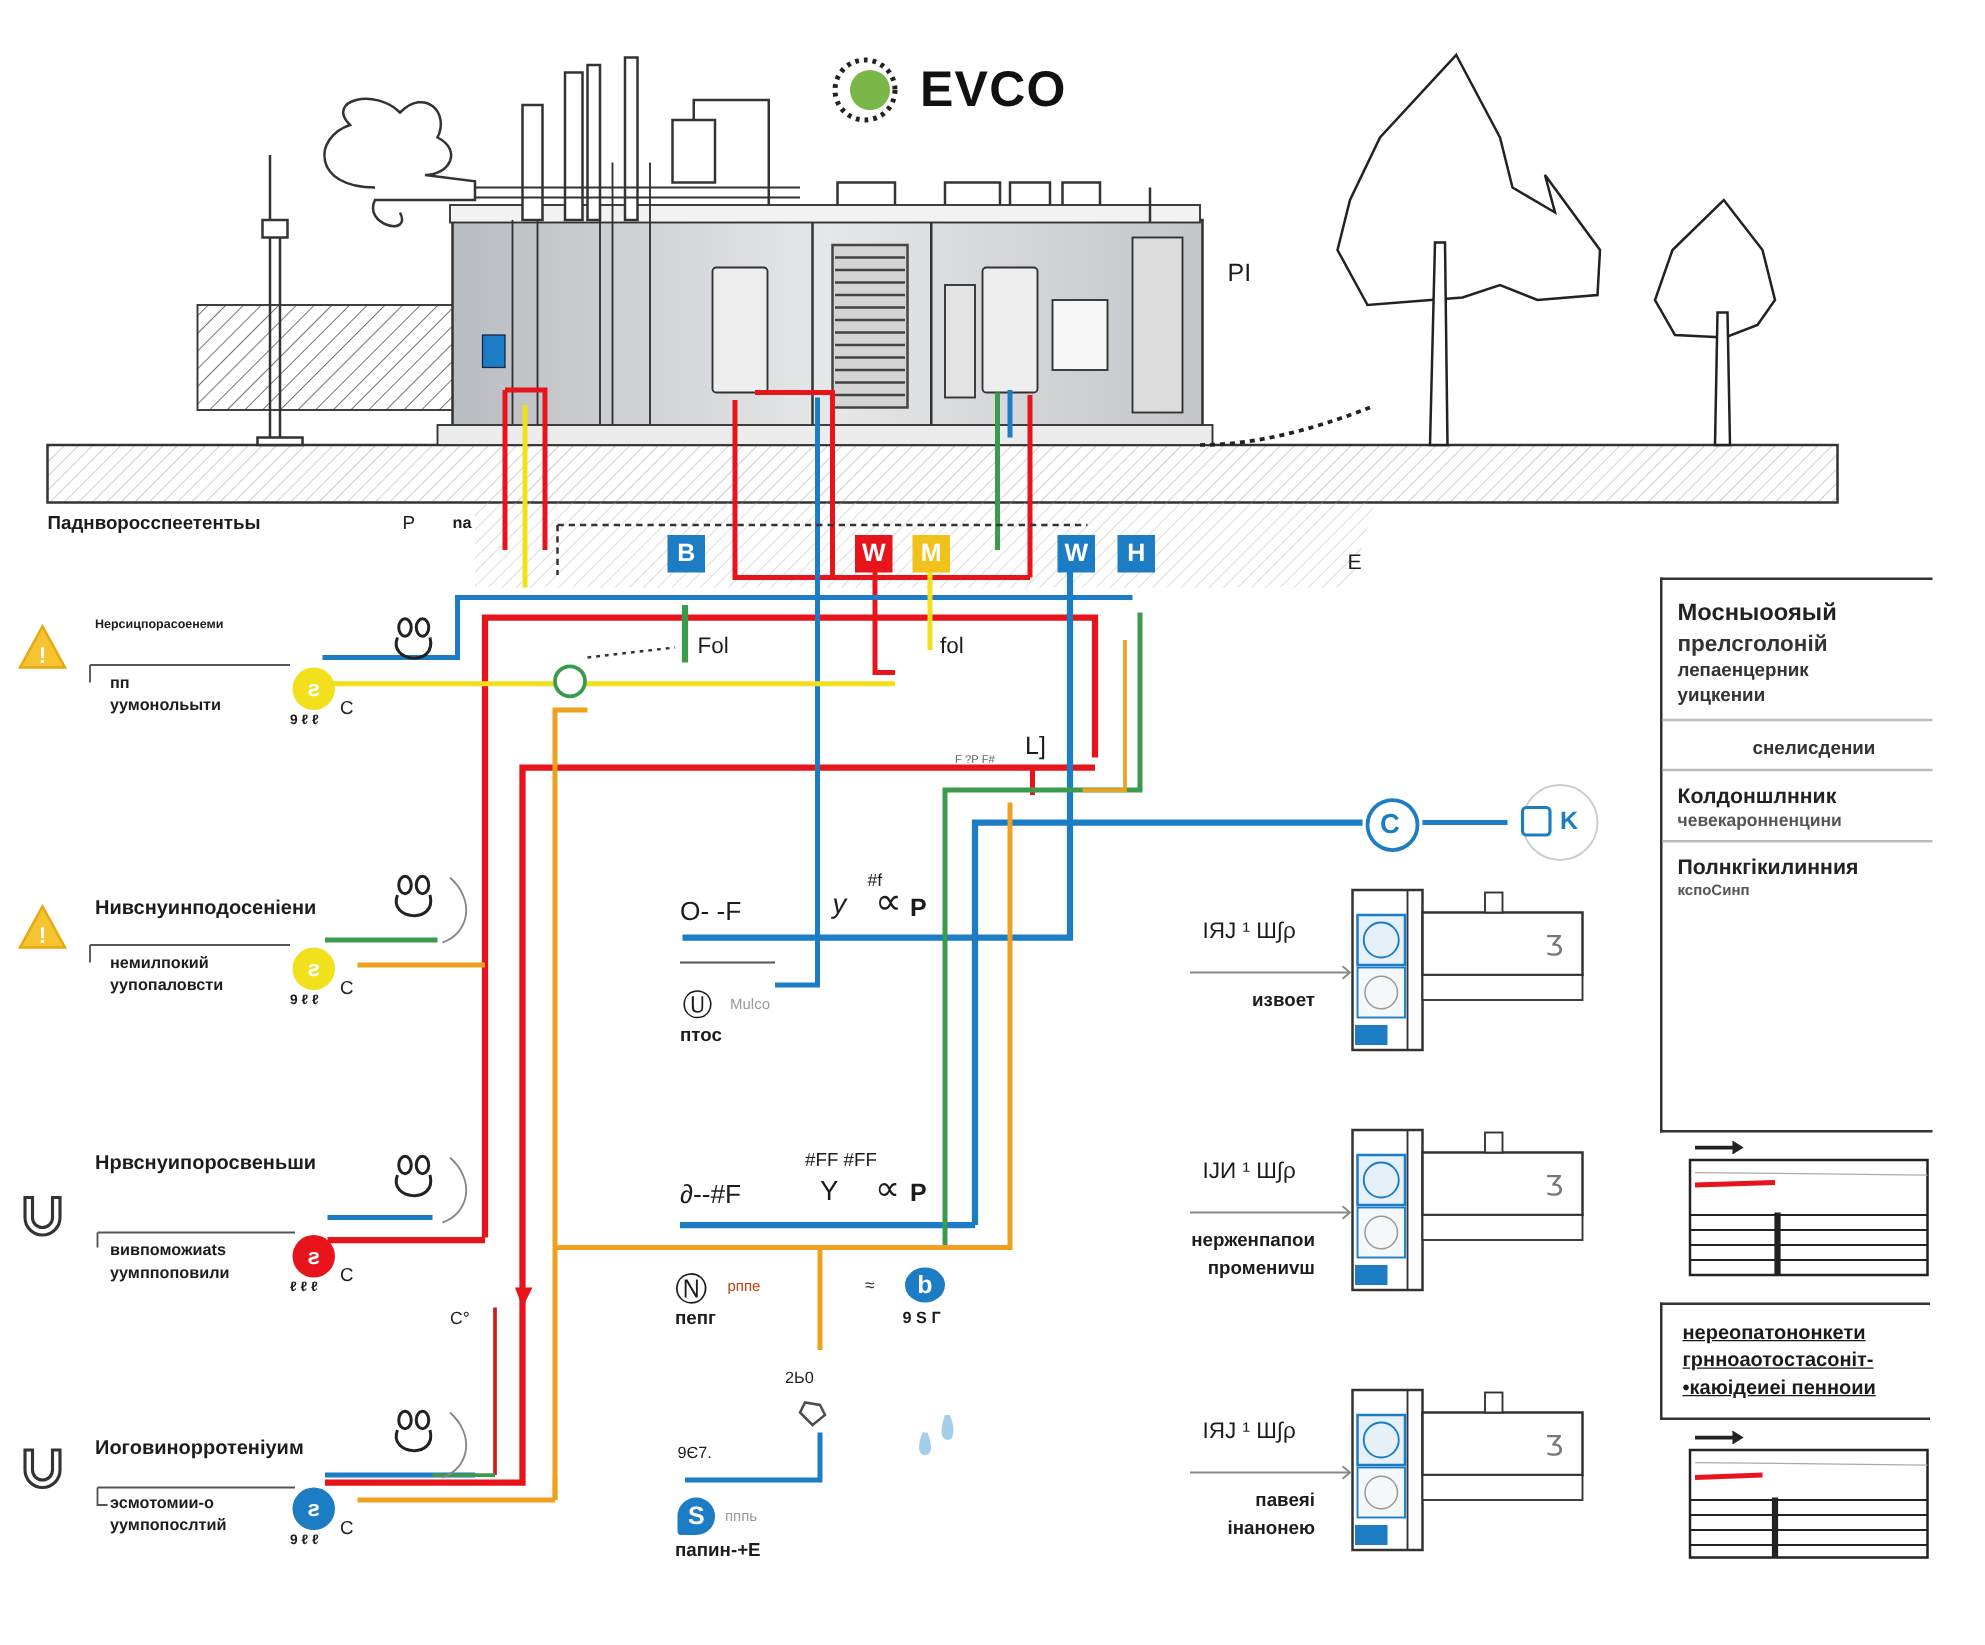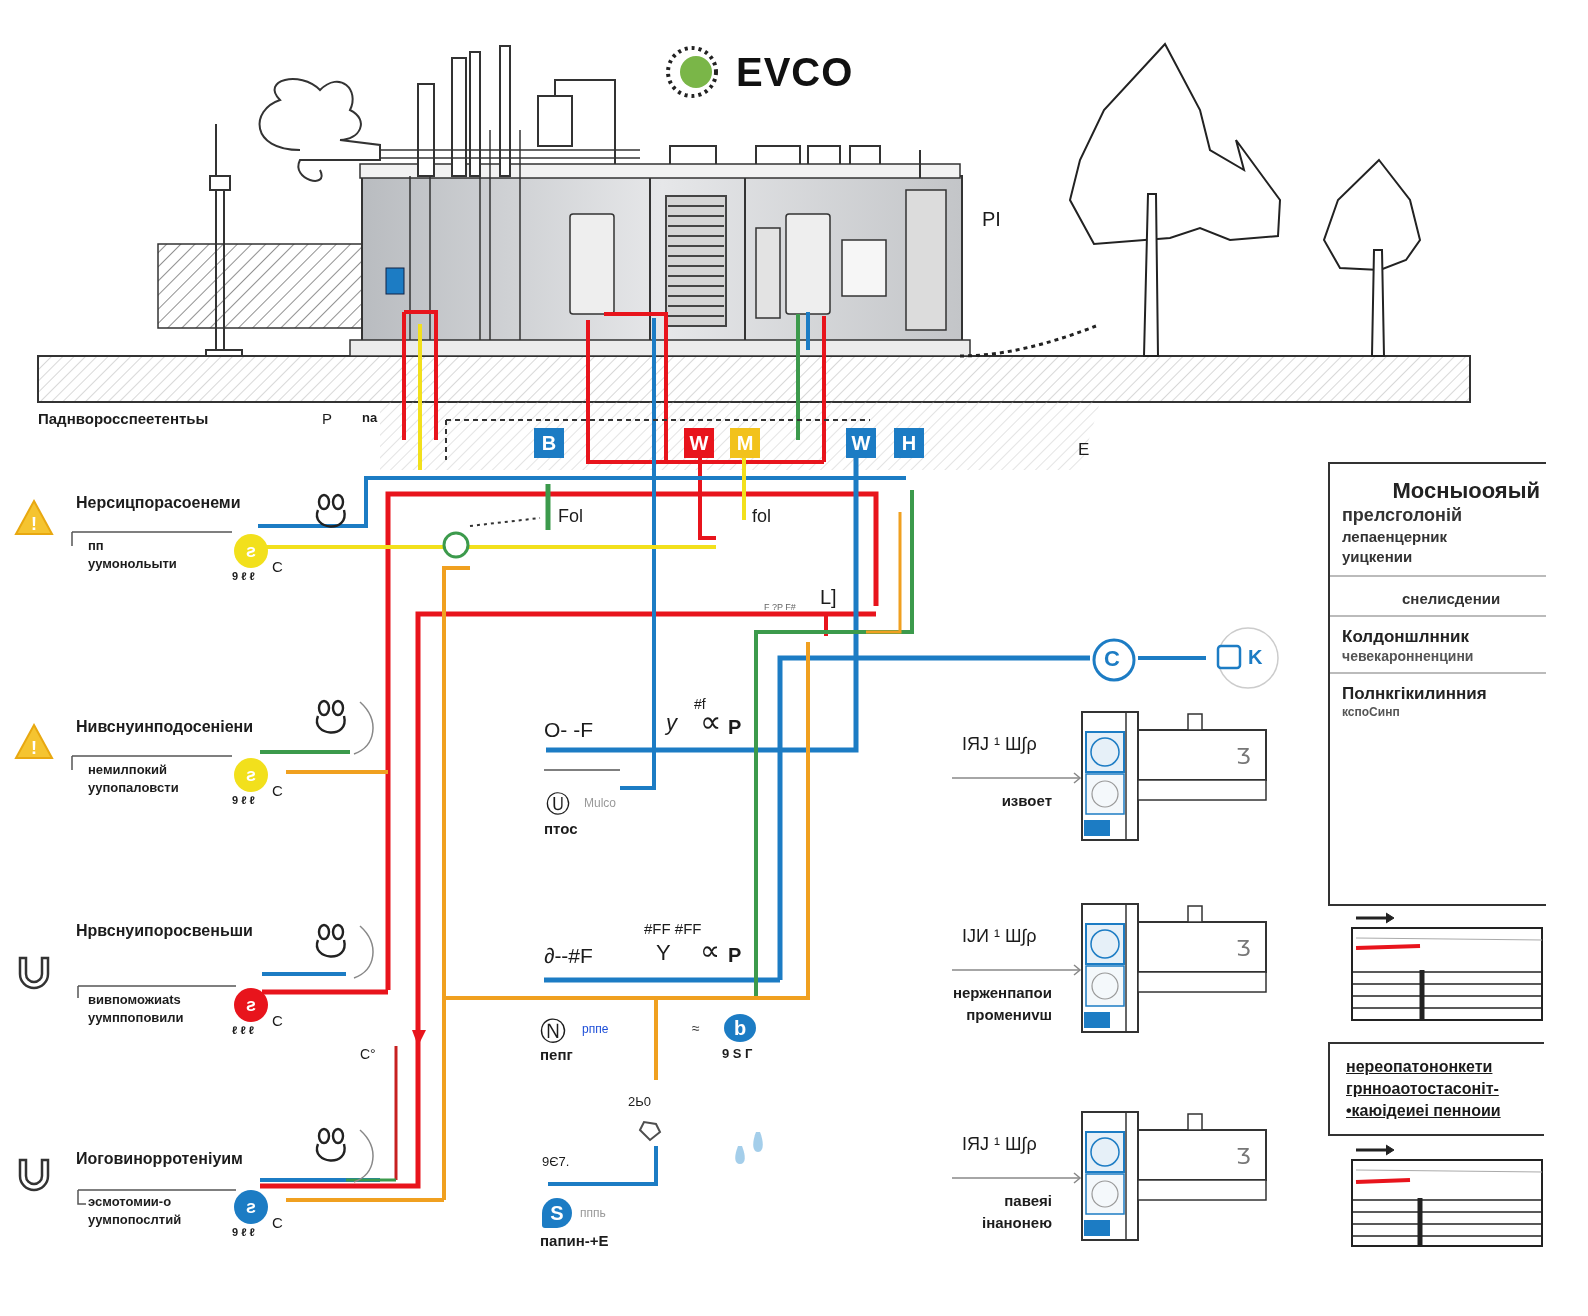--- a/index.html
+++ b/index.html
@@ -2,21 +2,21 @@
 <html><head>
 <meta charset="utf-8">
 <style>
   html,body{margin:0;padding:0;background:#ffffff;}
   body{width:1588px;height:1316px;position:relative;overflow:hidden;font-family:"Liberation Sans","DejaVu Sans",sans-serif;color:#1a1a1a;}
   #stage{position:absolute;left:0;top:0;width:1588px;height:1316px;}
   .t{position:absolute;white-space:nowrap;font-weight:700;color:#1c1c1c;}
   .lbl-sm{font-size:14px;line-height:17px;}
   .legend{position:absolute;left:1328px;top:462px;width:216px;height:440px;border:2px solid #333;border-right:none;background:#fff;}
   .legend .row{border-bottom:2px solid #bbb;padding:8px 6px 8px 12px;}
-  .legend .h1{font-size:22px;font-weight:700;line-height:25px;color:#222;text-align:right;}
+  .legend .h1{font-size:19px;font-weight:700;line-height:25px;color:#222;}
   .legend .h2{font-size:17px;font-weight:700;line-height:23px;color:#222;}
   .legend .s{font-size:15px;font-weight:700;line-height:20px;color:#333;}
   .legend .xs{font-size:12px;font-weight:700;color:#555;}
   .note-box{position:absolute;left:1328px;top:1042px;width:216px;height:94px;border:2px solid #333;border-right:none;padding:12px 0 0 16px;box-sizing:border-box;}
   .note-box div{font-size:16px;font-weight:700;line-height:22px;white-space:nowrap;text-decoration:underline;}
   .logo{position:absolute;left:664px;top:44px;display:flex;align-items:center;gap:16px;}
   .logo .txt{font-size:40px;font-weight:700;letter-spacing:1px;color:#111;}
   .badge{position:absolute;width:30px;height:30px;color:#fff;font-weight:700;font-size:20px;display:flex;align-items:center;justify-content:center;}
 </style>
 </head>
@@ -312,21 +312,21 @@
 <span class="t" style="left:558px;top:506px;font-size:18px;font-weight:400;">Fol</span>
 <span class="t" style="left:752px;top:506px;font-size:18px;font-weight:400;">fol</span>
 <span class="t" style="left:820px;top:586px;font-size:20px;font-weight:400;">L]</span>
 <span class="t" style="left:764px;top:602px;font-size:9px;font-weight:400;color:#666;">F ?P F#</span>
 
 <div id="consumers">
       <div style="position: absolute; left: 14px; top: 498px; width: 40px; height: 40px;"><svg width="40" height="40">
           <path d="M20 3 L38 36 L2 36 Z" fill="#f5c430" stroke="#e8a810" stroke-width="2"></path>
           <text x="20" y="32" font-size="18" text-anchor="middle" fill="#fff" font-family="Liberation Sans, sans-serif" font-weight="700">!</text>
         </svg></div>
-      <span class="t" style="left: 76px; top: 494px; font-size: 16px;">Нерсицпорасоенеми</span>
+      <span class="t" style="left: 76px; top: 494px; font-size: 10px;">Нерсицпорасоенеми</span>
       <span class="t" style="left: 88px; top: 538px; font-size: 13px;">пп</span>
       <span class="t" style="left: 88px; top: 556px; font-size: 13px;">уумонольыти</span>
       <div style="position: absolute; left: 234px; top: 534px; width: 34px; height: 34px; border-radius: 50%; background: rgb(242, 224, 28); color: rgb(255, 255, 255); font-weight: 700; font-size: 18px; text-align: center; line-height: 34px;">ƨ</div>
       <span class="t" style="left: 232px; top: 570px; font-size: 11px;">9 ℓ ℓ</span>
       <span class="t" style="left: 272px; top: 558px; font-size: 15px; font-weight: 400;">C</span>
       <div style="position: absolute; left: 14px; top: 722px; width: 40px; height: 40px;"><svg width="40" height="40">
           <path d="M20 3 L38 36 L2 36 Z" fill="#f5c430" stroke="#e8a810" stroke-width="2"></path>
           <text x="20" y="32" font-size="18" text-anchor="middle" fill="#fff" font-family="Liberation Sans, sans-serif" font-weight="700">!</text>
         </svg></div>
       <span class="t" style="left: 76px; top: 718px; font-size: 16px;">Нивснуинподосенiени</span>
@@ -363,21 +363,21 @@
 <span class="t" style="left:546px;top:788px;font-size:24px;font-weight:400;">Ⓤ</span>
 <span class="t" style="left:584px;top:796px;font-size:12px;font-weight:400;color:#999;">Mulco</span>
 <span class="t" style="left:544px;top:820px;font-size:15px;">птос</span>
 
 <span class="t" style="left:544px;top:944px;font-size:21px;font-weight:400;">∂--#F</span>
 <span class="t" style="left:644px;top:920px;font-size:15px;font-weight:400;">#FF #FF</span>
 <span class="t" style="left:656px;top:940px;font-size:22px;font-weight:400;">Y</span>
 <span class="t" style="left:700px;top:934px;font-size:28px;font-weight:400;">∝</span>
 <span class="t" style="left:728px;top:944px;font-size:20px;">P</span>
 <span class="t" style="left:540px;top:1014px;font-size:26px;font-weight:400;">Ⓝ</span>
-<span class="t" style="left:582px;top:1022px;font-size:12px;font-weight:400;color:#1d4ed8;">рппе</span>
+<span class="t" style="left:582px;top:1022px;font-size:12px;font-weight:400;color:#c2410c;">рппе</span>
 <span class="t" style="left:540px;top:1046px;font-size:15px;">пепг</span>
 <div style="position:absolute;left:724px;top:1014px;width:32px;height:28px;border-radius:50%;background:#1c7cc4;color:#fff;font-weight:700;font-size:20px;text-align:center;line-height:28px;">b</div>
 <span class="t" style="left:692px;top:1020px;font-size:14px;font-weight:400;color:#333;">≈</span>
 <span class="t" style="left:722px;top:1046px;font-size:13px;">9 S Г</span>
 
 <span class="t" style="left:628px;top:1094px;font-size:13px;font-weight:400;">2Ь0</span>
 <span class="t" style="left:542px;top:1154px;font-size:13px;font-weight:400;">9Є7.</span>
 <div style="position:absolute;left:542px;top:1198px;width:30px;height:30px;border-radius:50% 50% 50% 10%;background:#1c7cc4;color:#fff;font-weight:700;font-size:20px;text-align:center;line-height:30px;">S</div>
 <span class="t" style="left:580px;top:1206px;font-size:12px;font-weight:400;color:#999;">пппь</span>
 <span class="t" style="left:540px;top:1232px;font-size:15px;">папин-+Е</span>

